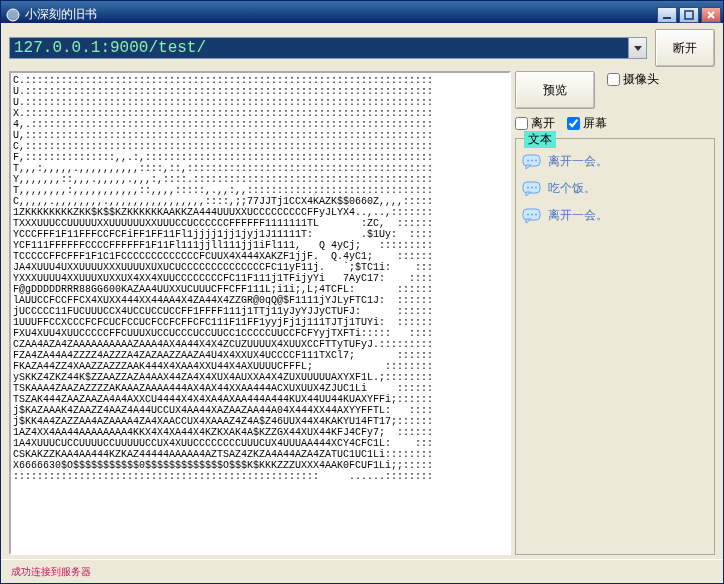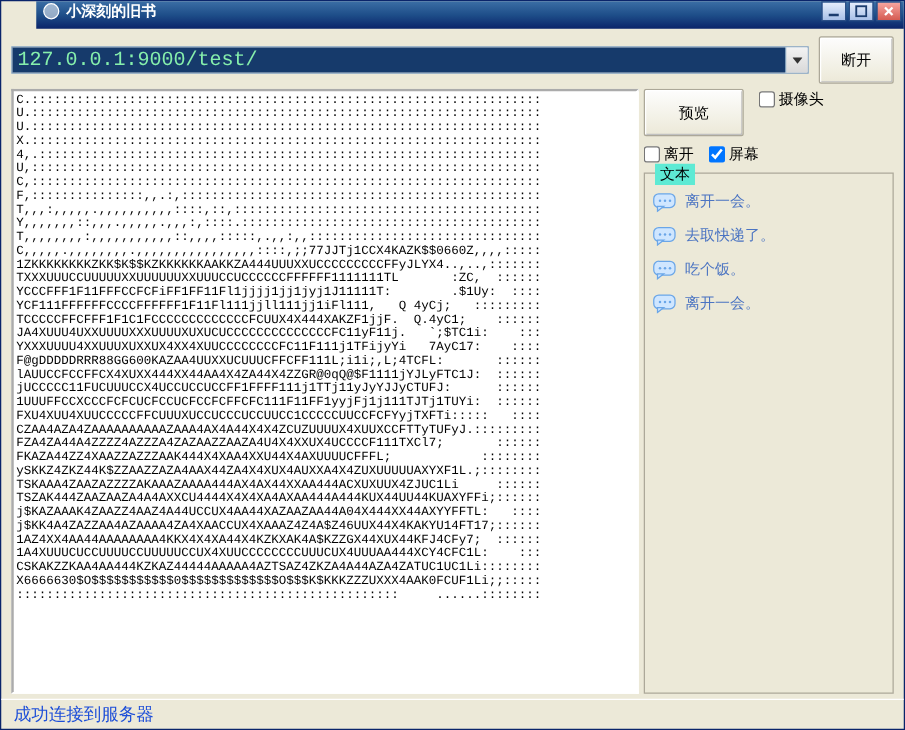--- a/index.html
+++ b/index.html
@@ -17,24 +17,23 @@
     border: 1px solid #0a246a;
     background: #ece9d8;
     display: flex;
     flex-direction: column;
   }
   .titlebar {
     height: 22px;
     background: linear-gradient(to bottom, #3b6ea5 0%, #1e4e89 50%, #0a246a 100%);
     color: #fff;
     display: flex;
-    align-items: flex-start;
+    align-items: flex-end;
     padding: 0 2px 0 4px;
-    font-weight: bold;
-    margin-left: 28px;
+    font-weight: normal;
   }
   .titlebar-icon {
     width: 16px; height: 16px;
     margin-right: 4px;
     display: inline-flex; align-items: center; justify-content: center;
     font-size: 12px;
   }
   .titlebar-title { flex: 1; }
   .win-buttons { display: flex; gap: 2px; }
   .win-btn {
@@ -154,22 +153,22 @@
     flex-shrink: 0;
     display: inline-flex; align-items: center; justify-content: center;
   }
   .msgtext { color: #4b74c2; }
   .statusbar {
     height: 24px;
     display: flex;
     align-items: center;
     padding: 0 10px;
     border-top: 1px solid #fff;
-    font-size: 14px;
-    color: #1d4ed8;
+    font-size: 10px;
+    color: #be185d;
   }
 </style>
 </head>
 <body>
 
 <div class="window">
 
   <div class="titlebar">
     <span class="titlebar-icon">
       <svg width="14" height="14" viewBox="0 0 14 14">
@@ -287,32 +286,20 @@
           <li>
             <span class="bubble">
               <svg width="20" height="16" viewBox="0 0 20 16">
                   <rect x="1" y="1" width="17" height="11" rx="4" fill="#cfe6ff" stroke="#6aa6e8"></rect>
                   <polygon points="4,11 4,15 9,11" fill="#cfe6ff" stroke="#6aa6e8"></polygon>
                   <circle cx="6" cy="6.5" r="1" fill="#6aa6e8"></circle>
                   <circle cx="10" cy="6.5" r="1" fill="#6aa6e8"></circle>
                   <circle cx="14" cy="6.5" r="1" fill="#6aa6e8"></circle>
                 </svg>
             </span>
-            <span class="msgtext">去取快递了。</span>
-          </li>
-          <li>
-            <span class="bubble">
-              <svg width="20" height="16" viewBox="0 0 20 16">
-                  <rect x="1" y="1" width="17" height="11" rx="4" fill="#cfe6ff" stroke="#6aa6e8"></rect>
-                  <polygon points="4,11 4,15 9,11" fill="#cfe6ff" stroke="#6aa6e8"></polygon>
-                  <circle cx="6" cy="6.5" r="1" fill="#6aa6e8"></circle>
-                  <circle cx="10" cy="6.5" r="1" fill="#6aa6e8"></circle>
-                  <circle cx="14" cy="6.5" r="1" fill="#6aa6e8"></circle>
-                </svg>
-            </span>
             <span class="msgtext">吃个饭。</span>
           </li>
           <li>
             <span class="bubble">
               <svg width="20" height="16" viewBox="0 0 20 16">
                   <rect x="1" y="1" width="17" height="11" rx="4" fill="#cfe6ff" stroke="#6aa6e8"></rect>
                   <polygon points="4,11 4,15 9,11" fill="#cfe6ff" stroke="#6aa6e8"></polygon>
                   <circle cx="6" cy="6.5" r="1" fill="#6aa6e8"></circle>
                   <circle cx="10" cy="6.5" r="1" fill="#6aa6e8"></circle>
                   <circle cx="14" cy="6.5" r="1" fill="#6aa6e8"></circle>

